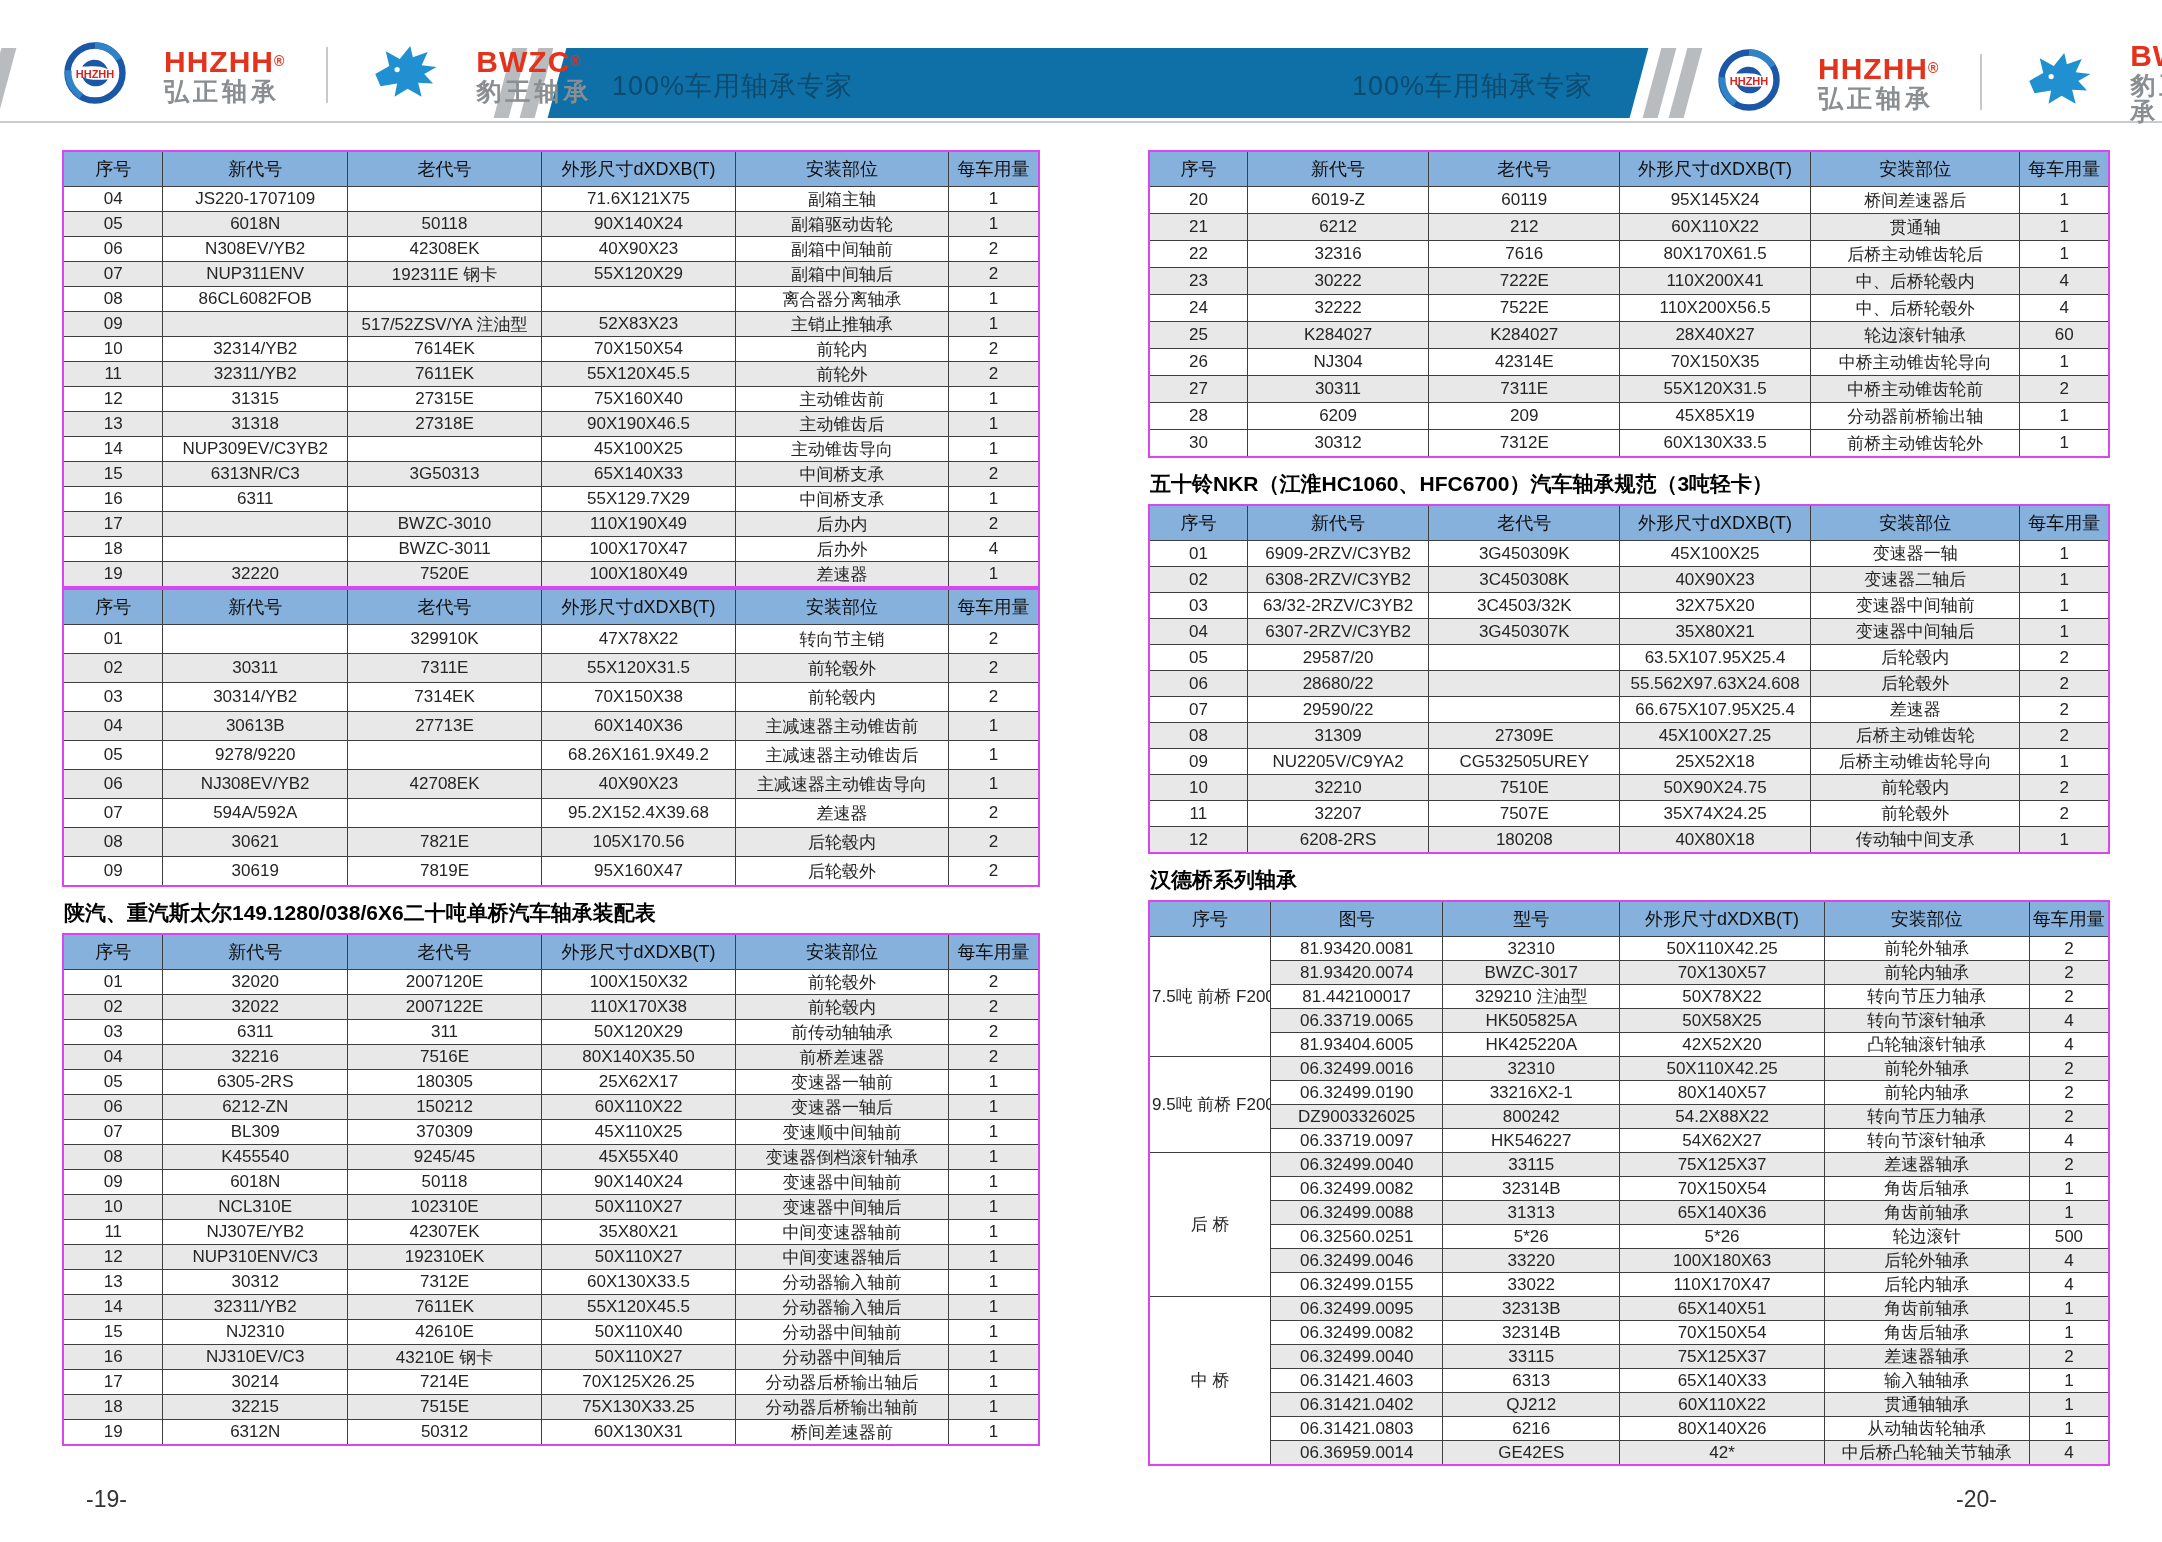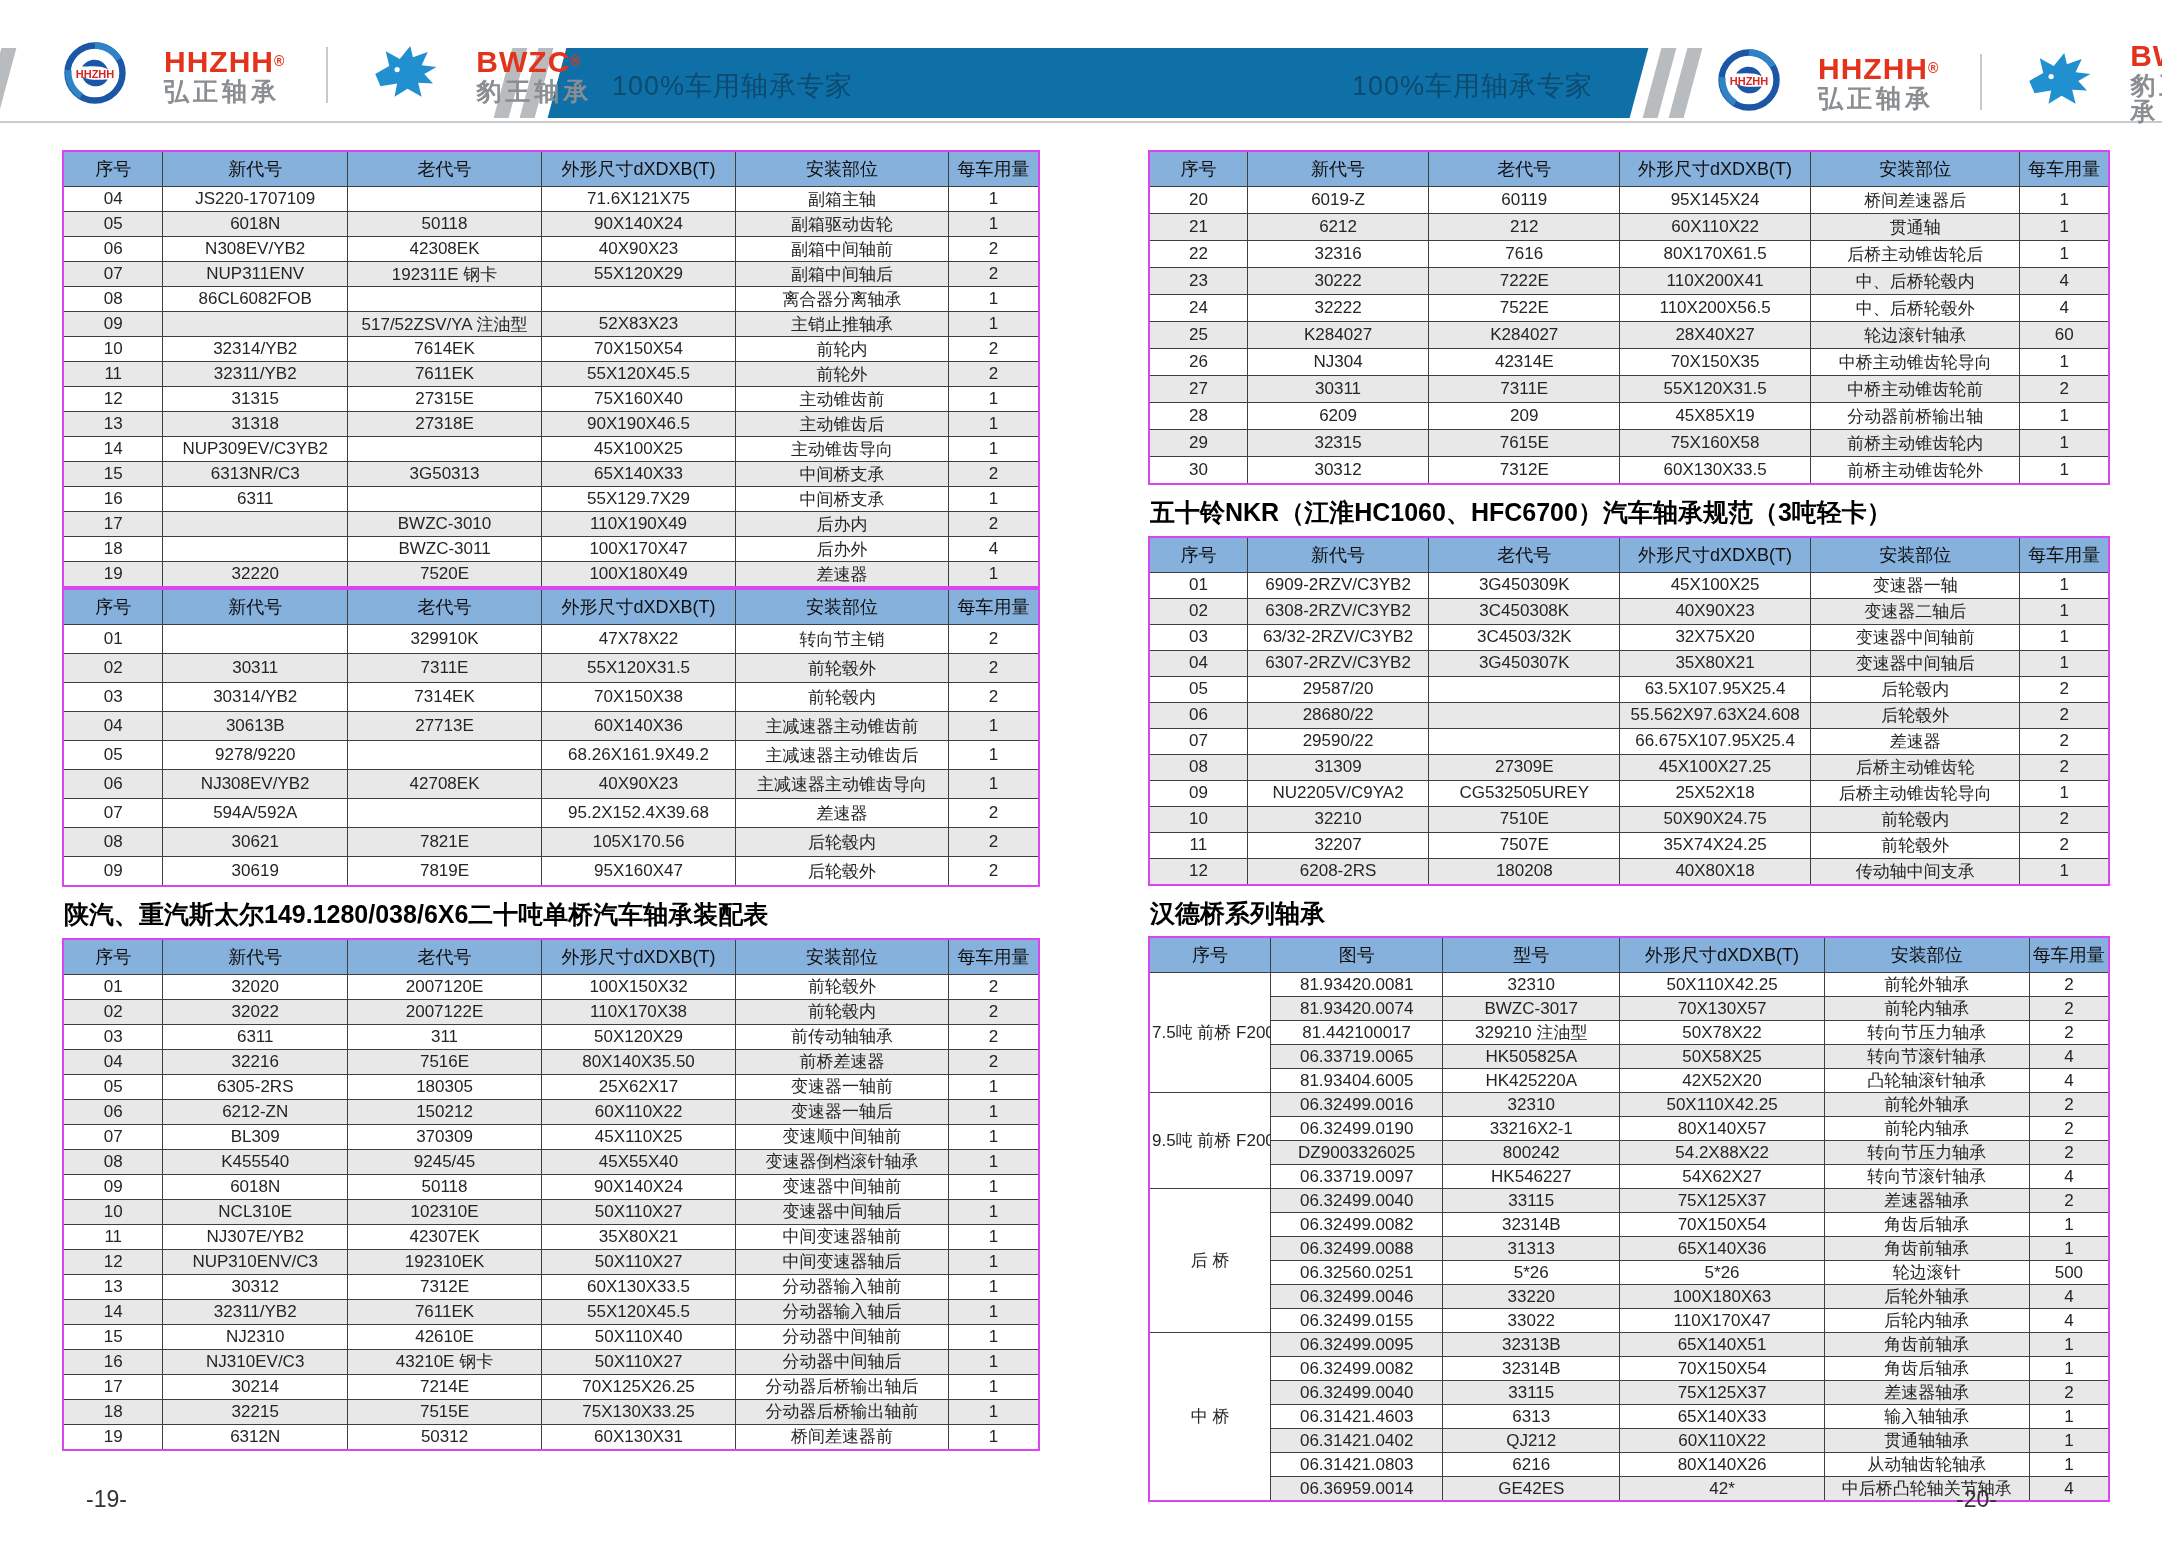--- a/index.html
+++ b/index.html
@@ -21,21 +21,21 @@
   .brand .txt{margin-left:10px;line-height:1.05;}
   .abbr{font-size:30px;font-weight:bold;color:#E3331D;letter-spacing:1px;}
   .reg{font-size:14px;color:#E3331D;vertical-align:super;font-weight:bold;}
   .cname{font-size:25px;font-weight:bold;color:#8a8e91;letter-spacing:4px;margin-top:20px;}
   .vdiv{width:2px;height:56px;background:#c7c9cb;margin:0 16px;}
 
   
   .col{position:absolute;top:150px;}
   .col-left{left:62px;width:978px;}
   .col-right{left:1148px;width:962px;}
-  h2.section{font-size:25px;font-weight:bold;color:#000;margin:14px 0 9px 2px;
+  h2.section{font-size:21px;font-weight:bold;color:#000;margin:14px 0 9px 2px;
              line-height:1.1;white-space:nowrap;}
 
   
   table.data{width:100%;border-collapse:collapse;table-layout:fixed;
              border:2px solid #d946ef;margin:0;}
   table.data th{background:#86B1DC;font-weight:normal;font-size:18px;color:#101010;
                 height:34px;border:1px solid #3f3f3f;padding:0 2px;overflow:hidden;
                 white-space:nowrap;}
   table.data td{font-size:17px;color:#252525;text-align:center;
                 border:1px solid #3f3f3f;padding:0 2px;overflow:hidden;
@@ -620,28 +620,20 @@
             <td>2</td>
           </tr>
           <tr>
             <td>28</td>
             <td>6209</td>
             <td>209</td>
             <td>45X85X19</td>
             <td>分动器前桥输出轴</td>
             <td>1</td>
           </tr>
-          <tr class="alt">
-            <td>29</td>
-            <td>32315</td>
-            <td>7615E</td>
-            <td>75X160X58</td>
-            <td>前桥主动锥齿轮内</td>
-            <td>1</td>
-          </tr>
           <tr>
             <td>30</td>
             <td>30312</td>
             <td>7312E</td>
             <td>60X130X33.5</td>
             <td>前桥主动锥齿轮外</td>
             <td>1</td>
           </tr>
         </tbody>
       </table>

